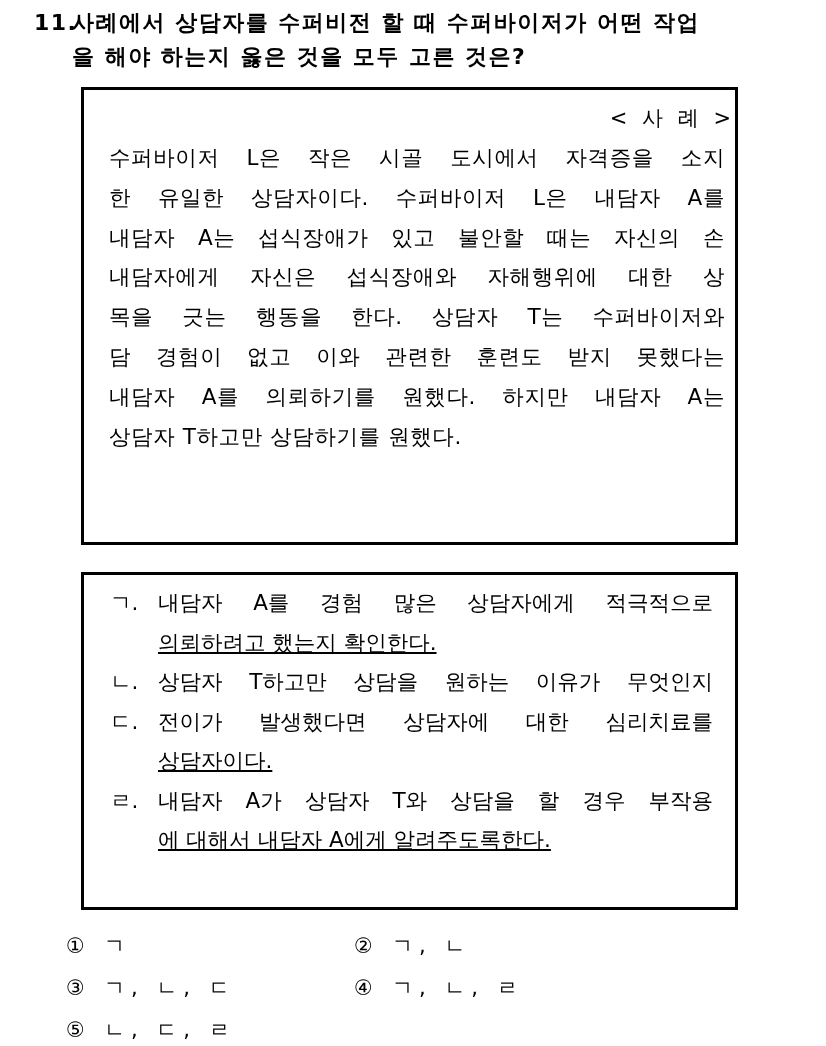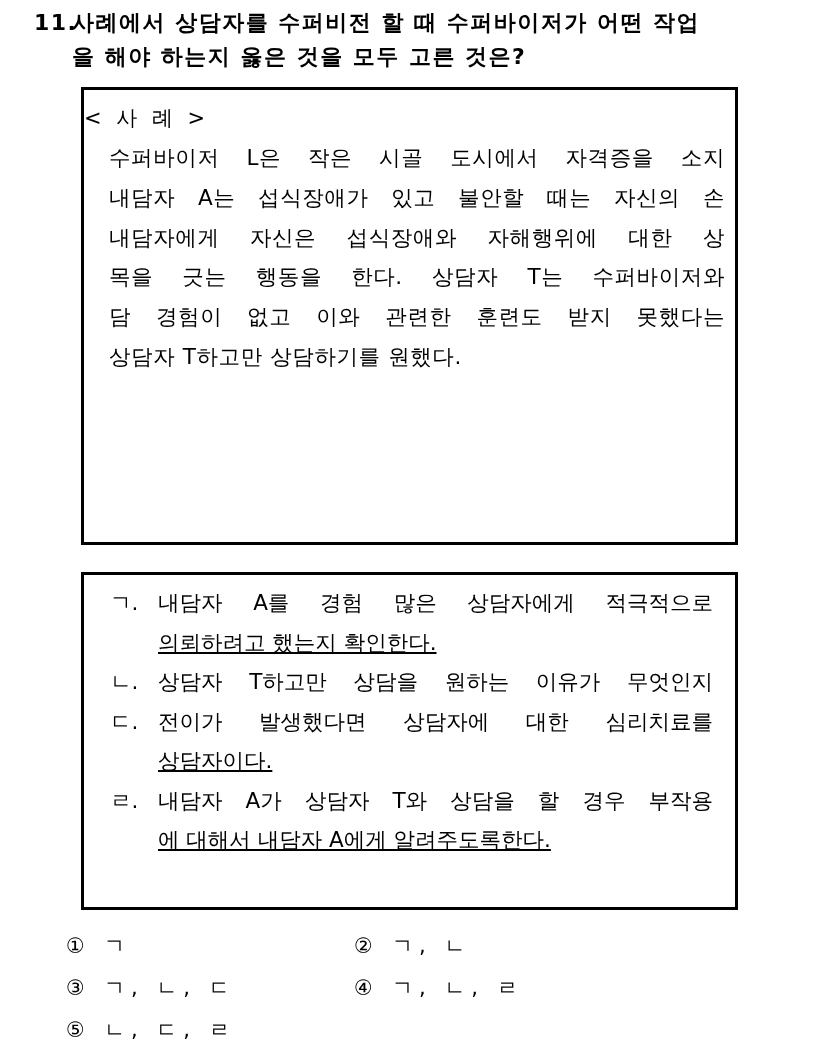--- a/index.html
+++ b/index.html
@@ -35,21 +35,21 @@
     .case-box {
       position: absolute;
       left: 81px;
       top: 87px;
       width: 651px;
       height: 452px;
       border: 3px solid #000;
       box-sizing: content-box;
     }
     .case-title {
-      text-align: left;
+      text-align: right;
       font-size: 21px;
       line-height: 40px;
       margin-top: 8px;
       letter-spacing: 4px;
     }
     .case-body {
       padding: 0 10px 0 25px;
       font-size: 21.5px;
       line-height: 39.8px;
       letter-spacing: 0.6px;
@@ -126,24 +126,26 @@
 
 <div class="question">
   <div><span class="num">11.</span><span>사례에서 상담자를 수퍼비전 할 때 수퍼바이저가 어떤 작업</span></div>
   <div class="line2">을 해야 하는지 옳은 것을 모두 고른 것은?</div>
 </div>
 
 <div class="case-box">
   <div class="case-title">&lt; 사 례 &gt;</div>
   <div class="case-body">
     <span class="ln">수퍼바이저 L은 작은 시골 도시에서 자격증을 소지</span>
+    <span class="ln">한 유일한 상담자이다. 수퍼바이저 L은 내담자 A를</span>
     <span class="ln">내담자 A는 섭식장애가 있고 불안할 때는 자신의 손</span>
     <span class="ln">내담자에게 자신은 섭식장애와 자해행위에 대한 상</span>
     <span class="ln">목을 긋는 행동을 한다. 상담자 T는 수퍼바이저와</span>
     <span class="ln">담 경험이 없고 이와 관련한 훈련도 받지 못했다는</span>
+    <span class="ln">내담자 A를 의뢰하기를 원했다. 하지만 내담자 A는</span>
     <span class="ln last">상담자 T하고만 상담하기를 원했다.</span>
   </div>
 </div>
 
 <div class="opts-box">
   <div class="opts-list">
     <div class="opt-item">
       <div class="opt-row">
         <span class="opt-mark">ㄱ.</span>
         <span class="opt-text">내담자 A를 경험 많은 상담자에게 적극적으로</span>

